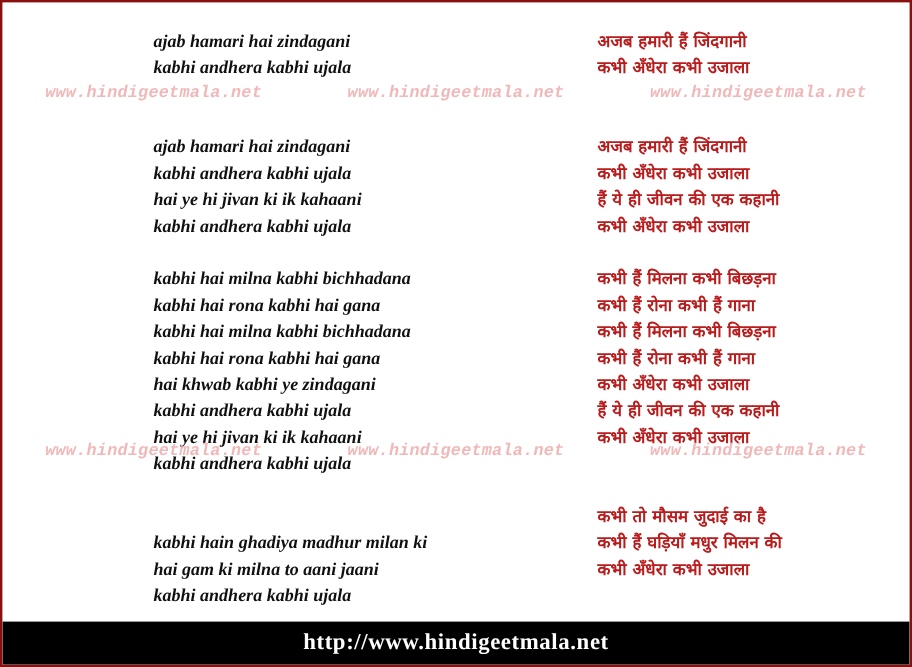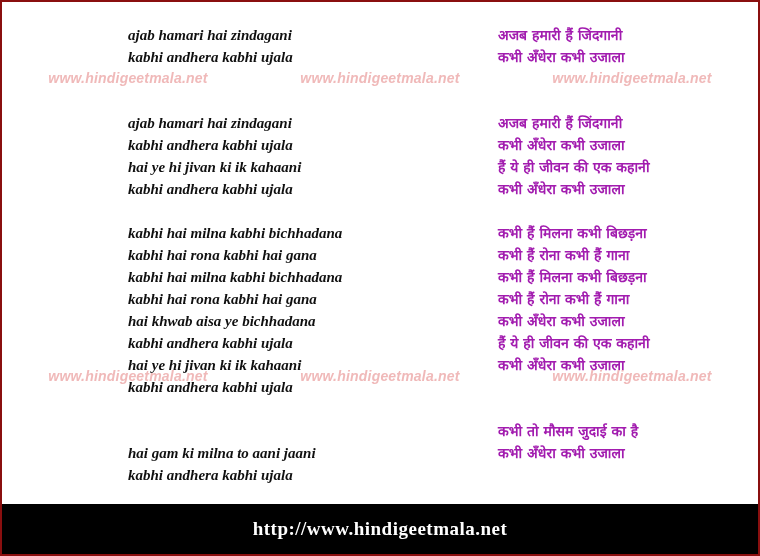--- a/index.html
+++ b/index.html
@@ -57,52 +57,52 @@
   .col-latin .line {
     font-family: "Liberation Serif", serif;
     font-style: italic;
     font-weight: bold;
     color: #101010;
     font-size: 15px;
   }
   .col-deva .line {
     font-family: "DejaVu Sans", sans-serif;
     font-weight: bold;
-    color: #a21caf;
+    color: #b91c1c;
     font-size: 14px;
   }
   .line.blank {
     height: 22px;
   }
   .watermark {
     position: absolute;
     left: 0;
     width: 756px;
     text-align: center;
-    font-family: Liberation Sans, sans-serif;
+    font-family: Liberation Mono, monospace;
     font-weight: bold;
     font-style: italic;
     font-size: 14px;
     color: #f0b9b9;
     letter-spacing: 0.2px;
     pointer-events: none;
     white-space: nowrap;
   }
   .watermark span {
     display: inline-block;
     width: 252px;
   }
   #wm1 { top: 68px; }
   #wm2 { top: 366px; }
   .footer-bar {
     position: absolute;
     left: 0;
     bottom: 0;
     width: 756px;
-    height: 50px;
+    height: 36px;
     background: #000000;
     display: flex;
     align-items: center;
     justify-content: center;
   }
   .footer-text {
     color: #ffffff;
     font-family: "Liberation Serif", serif;
     font-weight: bold;
     font-size: 19px;
@@ -123,26 +123,27 @@
       <div class="line blank"></div>
       <div class="line">ajab hamari hai zindagani</div>
       <div class="line">kabhi andhera kabhi ujala</div>
       <div class="line">hai ye hi jivan ki ik kahaani</div>
       <div class="line">kabhi andhera kabhi ujala</div>
       <div class="line blank"></div>
       <div class="line">kabhi hai milna kabhi bichhadana</div>
       <div class="line">kabhi hai rona kabhi hai gana</div>
       <div class="line">kabhi hai milna kabhi bichhadana</div>
       <div class="line">kabhi hai rona kabhi hai gana</div>
-      <div class="line">hai khwab aisa ye bichhadana</div>
+      <div class="line">hai khwab kabhi ye zindagani</div>
       <div class="line">kabhi andhera kabhi ujala</div>
       <div class="line">hai ye hi jivan ki ik kahaani</div>
       <div class="line">kabhi andhera kabhi ujala</div>
       <div class="line blank"></div>
       <div class="line blank"></div>
+      <div class="line">kabhi hain ghadiya madhur milan ki</div>
       <div class="line">hai gam ki milna to aani jaani</div>
       <div class="line">kabhi andhera kabhi ujala</div>
 
     </div>
 
     <div class="col col-deva">
       <div class="line">अजब हमारी हैं जिंदगानी</div>
       <div class="line">कभी अँधेरा कभी उजाला</div>
       <div class="line blank"></div>
       <div class="line blank"></div>
@@ -154,20 +155,21 @@
       <div class="line">कभी हैं मिलना कभी बिछड़ना</div>
       <div class="line">कभी हैं रोना कभी हैं गाना</div>
       <div class="line">कभी हैं मिलना कभी बिछड़ना</div>
       <div class="line">कभी हैं रोना कभी हैं गाना</div>
       <div class="line">कभी अँधेरा कभी उजाला</div>
       <div class="line">हैं ये ही जीवन की एक कहानी</div>
       <div class="line">कभी अँधेरा कभी उजाला</div>
       <div class="line blank"></div>
       <div class="line blank"></div>
       <div class="line">कभी तो मौसम जुदाई का है</div>
+      <div class="line">कभी हैं घड़ियाँ मधुर मिलन की</div>
       <div class="line">कभी अँधेरा कभी उजाला</div>
 
     </div>
 
     <div class="watermark" id="wm1">
       <span>www.hindigeetmala.net</span><span>www.hindigeetmala.net</span><span>www.hindigeetmala.net</span>
     </div>
 
     <div class="watermark" id="wm2">
       <span>www.hindigeetmala.net</span><span>www.hindigeetmala.net</span><span>www.hindigeetmala.net</span>

